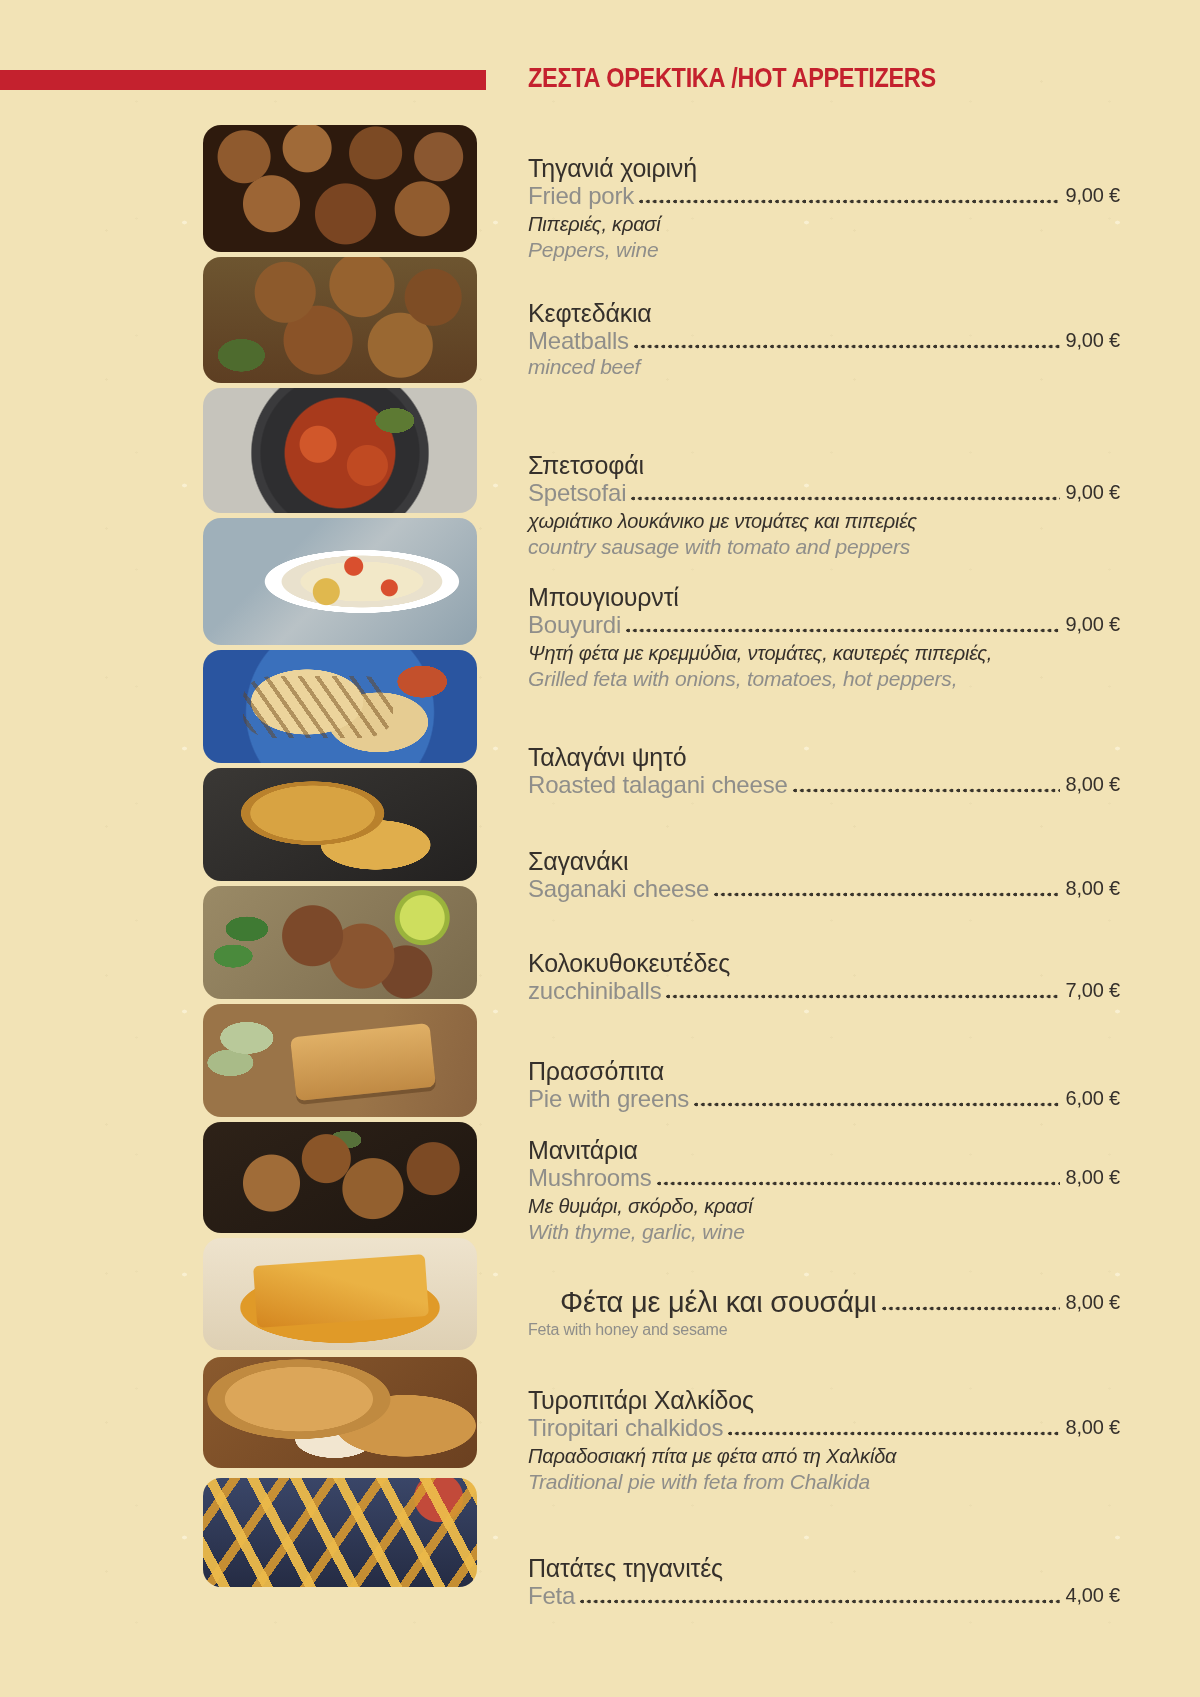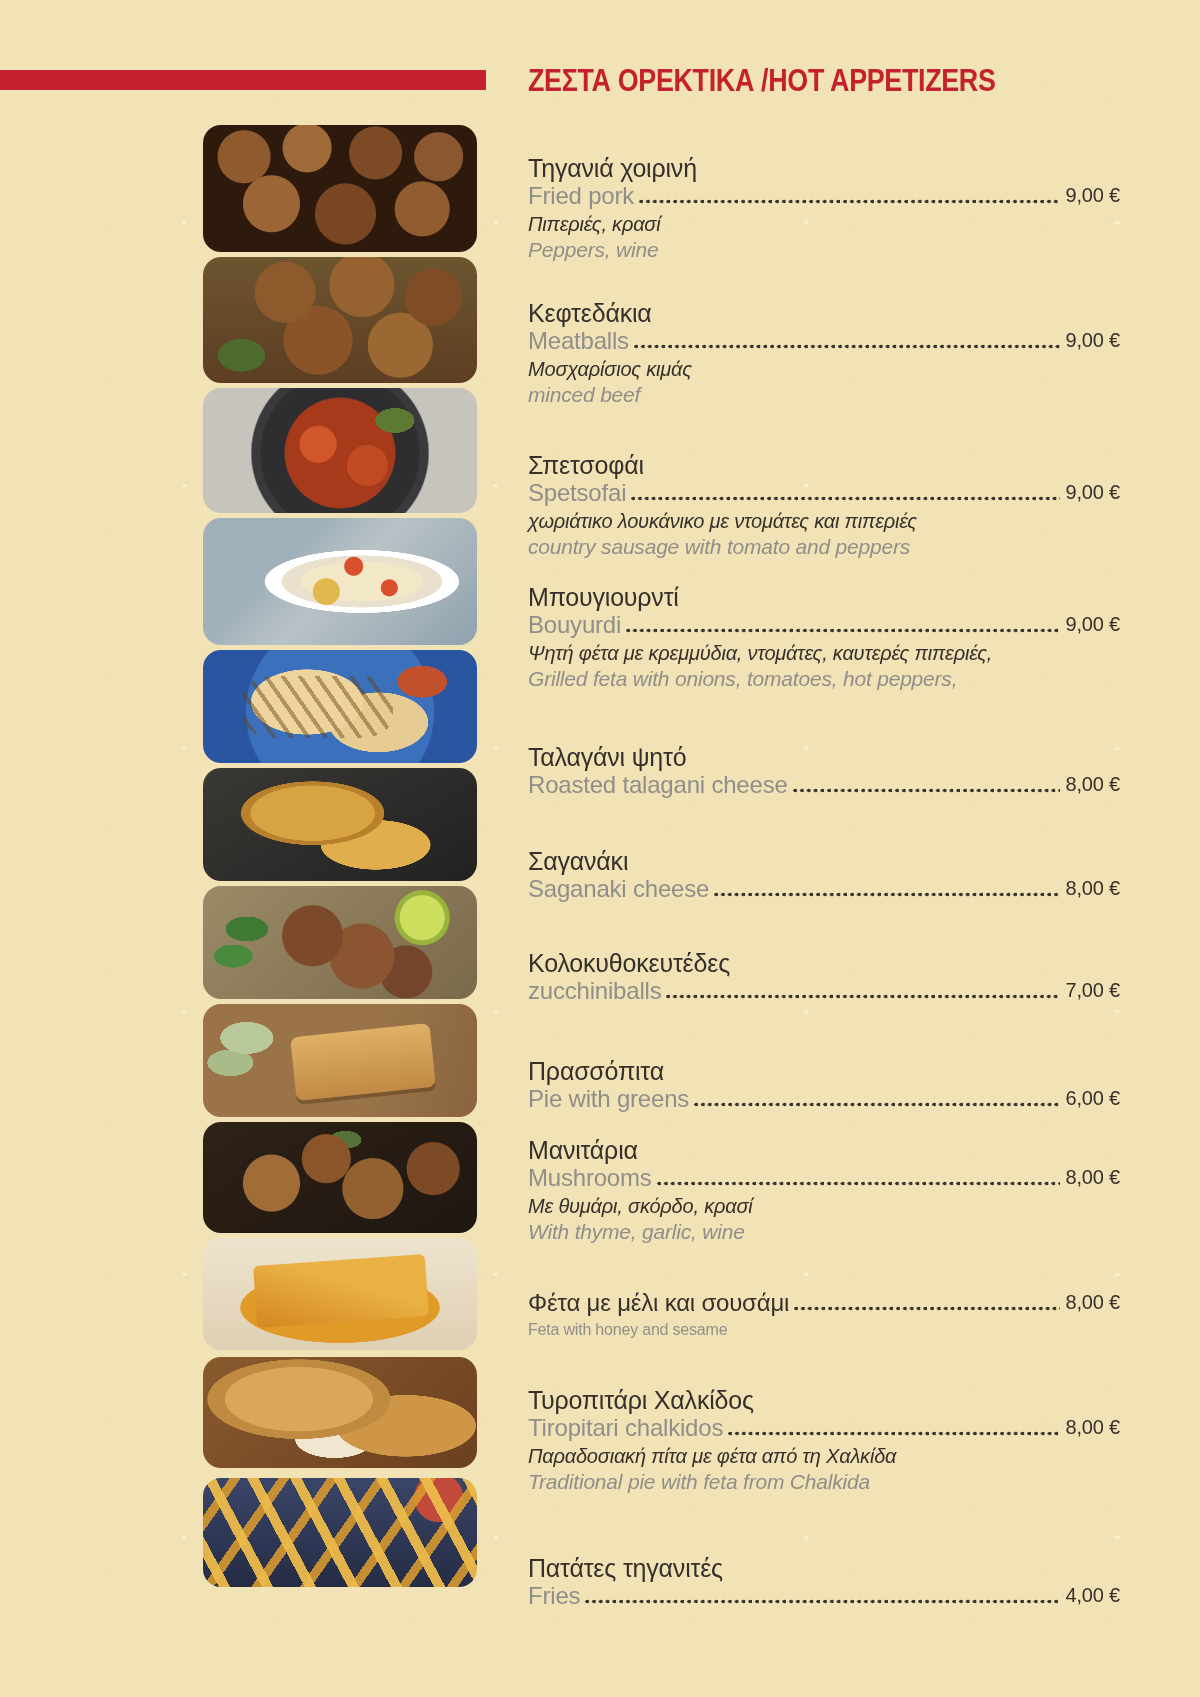--- a/index.html
+++ b/index.html
@@ -12,29 +12,29 @@
       radial-gradient(rgba(255,252,235,0.5) 2px, transparent 2.6px);
     background-size:187px 149px, 139px 117px, 311px 263px;
     background-position:13px 7px, 67px 43px, 29px 91px;
     font-family:"Liberation Sans", sans-serif;
     letter-spacing:-0.2px;
   }
   
   .red-bar{position:absolute;left:0;top:70px;width:486px;height:20px;background:#c4212e;}
   .section-title{
     position:absolute;left:528px;top:62px;margin:0;
-    font-size:32px;font-weight:700;color:#c4212e;white-space:nowrap;
+    font-size:28px;font-weight:700;color:#c4212e;white-space:nowrap;
   }
   .section-title .cond{display:inline-block;transform:scaleX(0.84);transform-origin:left center;letter-spacing:-0.4px;}
   
   .item{position:absolute;left:528px;width:592px;}
   .name-el{font-size:25px;line-height:27px;color:#35302b;}
   .price-row{display:flex;align-items:flex-start;line-height:27px;}
   .name-en{font-size:24px;color:#8f8e8a;white-space:nowrap;}
-  .name-el-inline{font-size:24px;color:#35302b;white-space:nowrap;}
+  .name-el-inline{font-size:29px;color:#35302b;white-space:nowrap;margin-left:32px;}
   .price{font-size:20px;color:#35302b;white-space:nowrap;}
   .leader{
     flex:1;align-self:flex-end;height:5px;margin:0 6px 5px 5px;
     background-image:radial-gradient(circle at 2.2px 2.5px, #3a352c 1.7px, transparent 2.1px);
     background-size:6.8px 5px;background-repeat:repeat-x;
   }
   .desc-el{font-size:20px;line-height:25px;font-style:italic;color:#35302b;margin-top:3px;}
   .desc-en{font-size:21px;line-height:25px;font-style:italic;color:#8f8e8a;}
   .plain-en{font-size:16px;line-height:27px;color:#8f8e8a;}
   .i1{top:155px}.i2{top:300px}.i3{top:452px}.i4{top:584px}.i5{top:744px}.i6{top:848px}
@@ -161,21 +161,20 @@
   <div class="desc-en">Peppers, wine</div>
 </div>
 
 <div class="item i2">
   <div class="name-el">Κεφτεδάκια</div>
   <div class="price-row">
     <span class="name-en">Meatballs</span>
     <span class="leader"></span>
     <span class="price">9,00 €</span>
   </div>
-  <div class="desc-el">Μοσχαρίσιος κιμάς</div>
   <div class="desc-en">minced beef</div>
 </div>
 
 <div class="item i3">
   <div class="name-el">Σπετσοφάι</div>
   <div class="price-row">
     <span class="name-en">Spetsofai</span>
     <span class="leader"></span>
     <span class="price">9,00 €</span>
   </div>
@@ -257,17 +256,17 @@
     <span class="leader"></span>
     <span class="price">8,00 €</span>
   </div>
   <div class="desc-el">Παραδοσιακή πίτα με φέτα από τη Χαλκίδα</div>
   <div class="desc-en">Traditional pie with feta from Chalkida</div>
 </div>
 
 <div class="item i12">
   <div class="name-el">Πατάτες τηγανιτές</div>
   <div class="price-row">
-    <span class="name-en">Fries</span>
+    <span class="name-en">Feta</span>
     <span class="leader"></span>
     <span class="price">4,00 €</span>
   </div>
 </div>
 
 </body></html>

